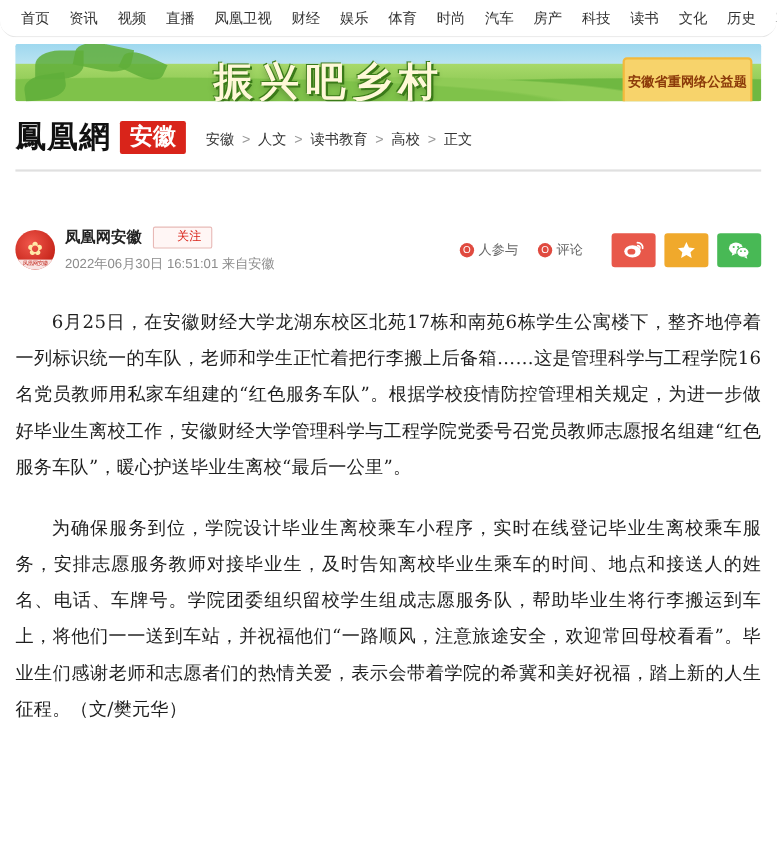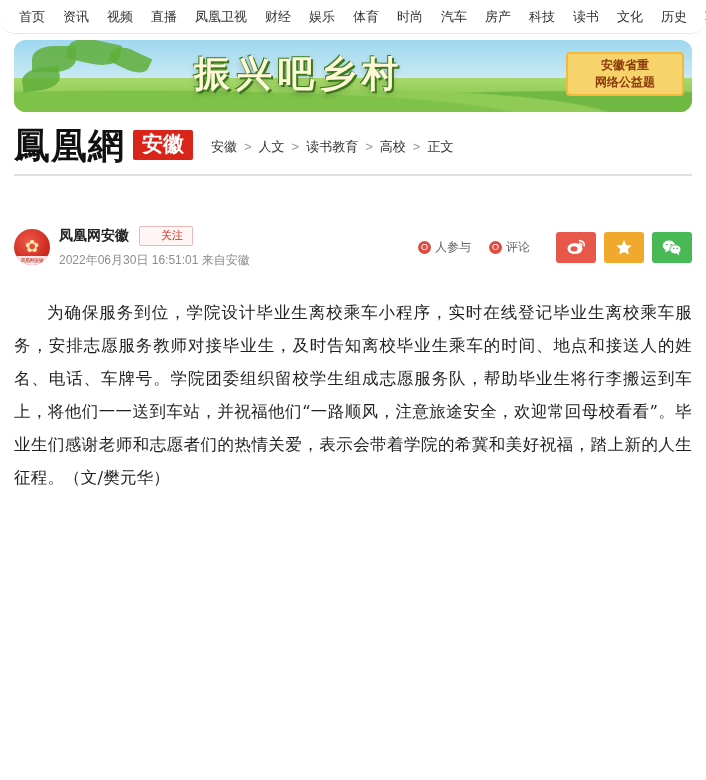--- a/index.html
+++ b/index.html
@@ -31,22 +31,22 @@
     font-size: 13px;
     color: #333;
     padding: 0 9px;
     line-height: 33px;
     cursor: pointer;
   }
 
   
   .banner-wrap {
     margin: 6px 14px 0 14px;
-    height: 72px;
-    border-radius: 12px;
+    height: 52px;
+    border-radius: 2px;
     overflow: hidden;
     position: relative;
     background: linear-gradient(180deg,#bfe6f5 0%, #d9f0f7 45%, #eaf7e6 100%);
   }
   .banner-sky {
     position: absolute; inset: 0;
     background: linear-gradient(180deg,#9ed8ef 0%, #cbeaf4 55%, #e3f5e0 100%);
   }
   .banner-hill {
     position: absolute; left: 0; right: 0; bottom: 0; height: 34px;
@@ -72,39 +72,39 @@
     text-shadow: 2px 2px 0 #3a7a18, -1px -1px 0 #3a7a18, 0 3px 6px rgba(0,0,0,.25);
     white-space: nowrap;
   }
   .banner-right {
     position: absolute;
     right: 8px; top: 12px;
     width: 118px; height: 44px;
     background: #f7d36b;
     border: 2px solid #f2b93c;
     border-radius: 4px;
-    display: flex; flex-direction: column;
+    display: flex; 
     align-items: center; justify-content: center;
     color: #8c3b0a;
     font-size: 12px;
     line-height: 17px;
     font-weight: bold;
   }
 
   
   .site-header {
     margin: 18px 14px 0 14px;
     padding-bottom: 14px;
     border-bottom: 2px solid #e0e0e0;
     display: flex;
     align-items: flex-end;
   }
   .logo-ifeng {
     font-family: "DejaVu Serif", serif;
-    font-size: 36px;
+    font-size: 28px;
     font-weight: bold;
     color: #111;
     letter-spacing: 1px;
     line-height: 30px;
   }
   .logo-tag {
     margin-left: 8px;
     background: #d9241a;
     color: #fff;
     font-family: "DejaVu Serif", serif;
@@ -349,17 +349,18 @@
             <circle cx="6" cy="5.6" r=".95" fill="#48b955"></circle>
             <circle cx="10" cy="5.6" r=".95" fill="#48b955"></circle>
             <circle cx="12.6" cy="9.4" r=".8" fill="#48b955"></circle>
             <circle cx="16.2" cy="9.4" r=".8" fill="#48b955"></circle>
           </svg>
         </div>
       </div>
     </div>
 
     <div class="body-text">
+      <p>6月25日，在安徽财经大学龙湖东校区北苑17栋和南苑6栋学生公寓楼下，整齐地停着一列标识统一的车队，老师和学生正忙着把行李搬上后备箱……这是管理科学与工程学院16名党员教师用私家车组建的“红色服务车队”。根据学校疫情防控管理相关规定，为进一步做好毕业生离校工作，安徽财经大学管理科学与工程学院党委号召党员教师志愿报名组建“红色服务车队”，暖心护送毕业生离校“最后一公里”。</p>
       <p>为确保服务到位，学院设计毕业生离校乘车小程序，实时在线登记毕业生离校乘车服务，安排志愿服务教师对接毕业生，及时告知离校毕业生乘车的时间、地点和接送人的姓名、电话、车牌号。学院团委组织留校学生组成志愿服务队，帮助毕业生将行李搬运到车上，将他们一一送到车站，并祝福他们“一路顺风，注意旅途安全，欢迎常回母校看看”。毕业生们感谢老师和志愿者们的热情关爱，表示会带着学院的希冀和美好祝福，踏上新的人生征程。（文/樊元华）</p>
     </div>
   </div>
 
 </div>
 
 </body></html>

